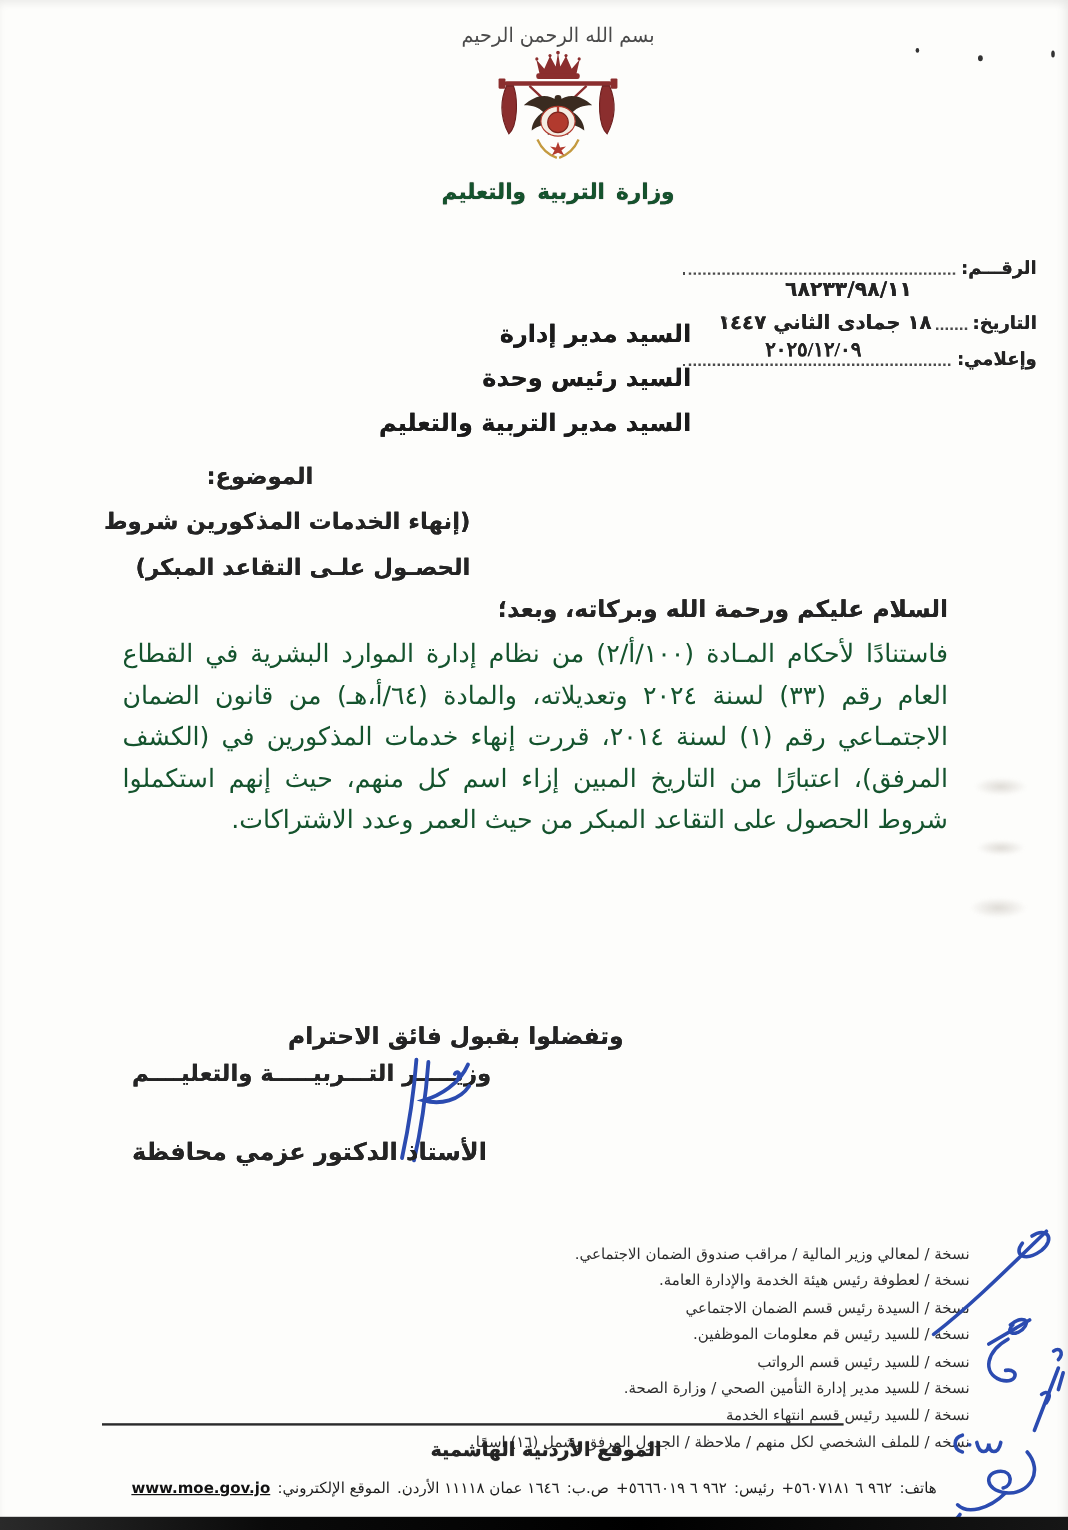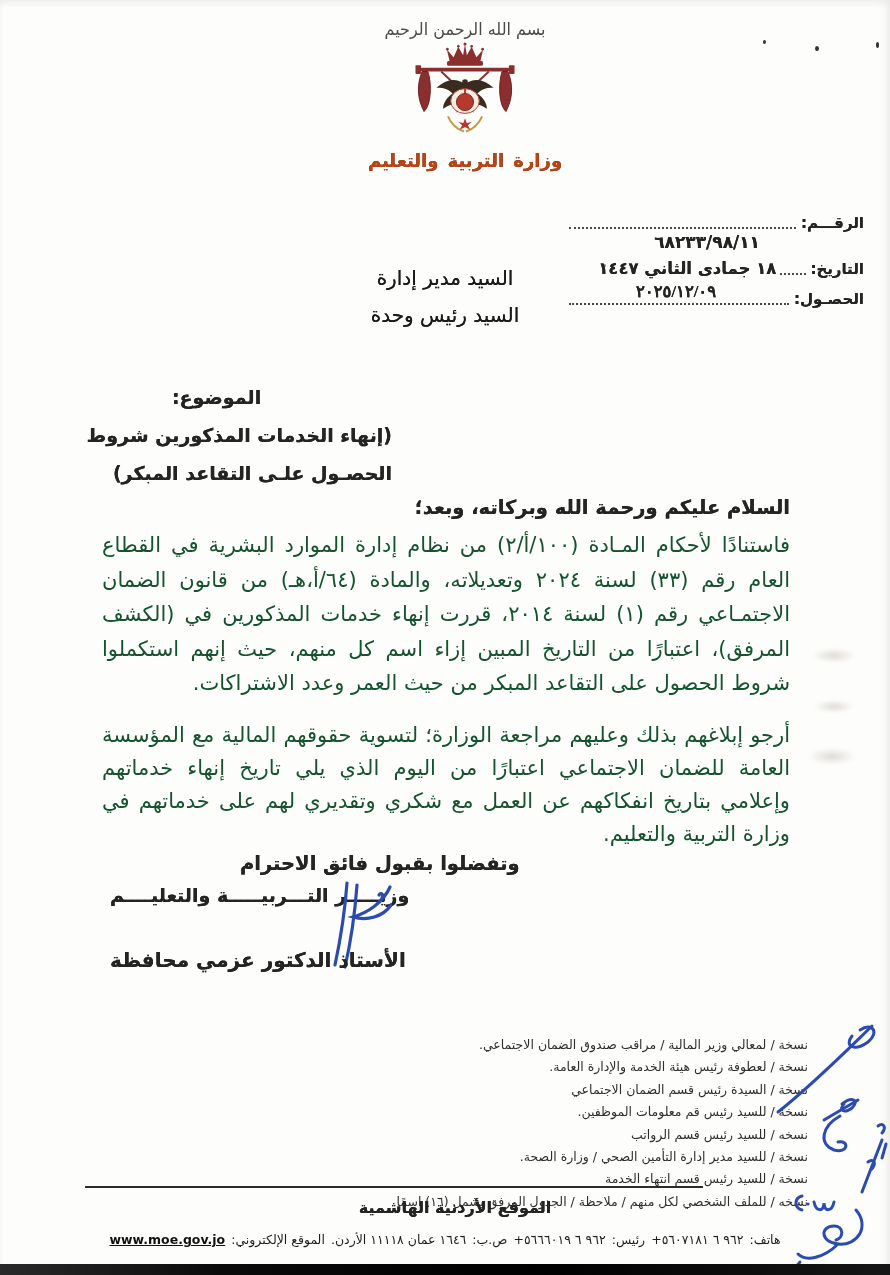--- a/index.html
+++ b/index.html
@@ -7,36 +7,36 @@
     position:relative;width:890px;height:1275px;margin:0 auto;
     background:#fdfdfb;overflow:hidden;
     font-family:"DejaVu Sans",sans-serif;color:#242424;direction:rtl;
     box-shadow:inset -4px 0 8px rgba(0,0,0,.05), inset 0 4px 6px rgba(0,0,0,.04);
   }
   .abs{position:absolute;}
   
   .header{left:325px;top:20px;width:280px;text-align:center;}
   .bismillah{font-size:16px;color:#4a4a4a;filter:blur(.35px);transform:scaleY(1.05);}
   .emblem{margin-top:3px;}
-  .ministry{margin-top:4px;font-size:18px;font-weight:700;color:#c2410c;
+  .ministry{margin-top:4px;font-size:18px;font-weight:700;color:#14532d;
     word-spacing:3px;filter:blur(.25px);text-shadow:0 0 .6px #1c1c1c;}
   
   .meta{right:26px;top:212px;width:300px;font-size:15px;}
   .meta-row{display:flex;align-items:flex-end;}
   .lbl{font-weight:700;white-space:nowrap;text-shadow:0 0 .4px currentColor;}
   .dots{flex:1 1 auto;border-bottom:2px dotted #4a4a4a;height:15px;margin:0 5px 3px;position:relative;font-family:Liberation Serif, serif;}
   .dots-sm{width:26px;border-bottom:2px dotted #4a4a4a;height:15px;margin:0 4px 3px;}
   .meta-num{margin:0 104px 0 0;font-size:17px;font-weight:700;text-shadow:0 0 .4px currentColor;width:fit-content;}
   .meta-val{font-size:16.5px;font-weight:700;white-space:nowrap;text-shadow:0 0 .4px currentColor;}
   .over{position:absolute;left:0;right:6px;bottom:1px;text-align:center;
     font-size:16.5px;font-weight:700;text-shadow:0 0 .4px currentColor;}
   .mt6{margin-top:6px;} .mt10{margin-top:10px;}
   
-  .addr{left:314px;top:260px;width:262px;text-align:center;font-size:20px;
-    font-weight:400;line-height:37px;color:#1b1b1b;text-shadow:0 0 .4px currentColor;white-space:nowrap;}
+  .addr{left:314px;top:260px;width:262px;text-align:right;font-size:20px;
+    font-weight:700;line-height:37px;color:#1b1b1b;text-shadow:0 0 .4px currentColor;white-space:nowrap;}
   
   .subj-label{left:172px;top:386px;font-size:19px;font-weight:700;text-shadow:0 0 .4px currentColor;}
   .subj{left:116px;top:416px;width:276px;font-size:19px;font-weight:700;
     line-height:38px;text-align:right;text-shadow:0 0 .4px currentColor;white-space:nowrap;}
   
   .greeting{right:100px;top:496px;font-size:19.5px;font-weight:700;text-shadow:0 0 .4px currentColor;}
   .para{left:102px;width:688px;font-size:21px;line-height:34.5px;
     text-align:justify;text-align-last:right;color:#14532d;}
   .p1{top:528px;} .p2{top:719px;line-height:33px;}
   
@@ -111,41 +111,41 @@
       <span class="lbl">الرقـــم:</span>
       <span class="dots"></span>
     </div>
     <div class="meta-num" dir="ltr">٦٨٢٣٣/٩٨/١١</div>
     <div class="meta-row mt6">
       <span class="lbl">التاريخ:</span>
       <span class="dots-sm"></span>
       <span class="meta-val">١٨ جمادى الثاني ١٤٤٧</span>
     </div>
     <div class="meta-row mt10">
-      <span class="lbl">الحصـول:</span>
+      <span class="lbl">وإعلامي:</span>
       <span class="dots">
           <span class="over" dir="ltr">٢٠٢٥/١٢/٠٩</span>
         </span>
     </div>
   </div>
 
   <div class="abs addr">
     <div>السيد مدير إدارة</div>
     <div>السيد رئيس وحدة</div>
+    <div>السيد مدير التربية والتعليم</div>
   </div>
 
   <div class="abs subj-label">الموضوع:</div>
   <div class="abs subj">
     <div>(إنهاء الخدمات المذكورين شروط</div>
     <div>الحصـول علـى التقاعد المبكر)</div>
   </div>
 
   <div class="abs greeting">السلام عليكم ورحمة الله وبركاته، وبعد؛</div>
   <div class="abs para p1">فاستنادًا لأحكام المـادة (١٠٠/أ/٢) من نظام إدارة الموارد البشرية في القطاع العام رقم (٣٣) لسنة ٢٠٢٤ وتعديلاته، والمادة (٦٤/أ،هـ) من قانون الضمان الاجتمـاعي رقم (١) لسنة ٢٠١٤، قررت إنهاء خدمات المذكورين في (الكشف المرفق)، اعتبارًا من التاريخ المبين إزاء اسم كل منهم، حيث إنهم استكملوا شروط الحصول على التقاعد المبكر من حيث العمر وعدد الاشتراكات.</div>
-  <div class="abs para p2">أرجو إبلاغهم بذلك وعليهم مراجعة الوزارة؛ لتسوية حقوقهم المالية مع المؤسسة العامة للضمان الاجتماعي اعتبارًا من اليوم الذي يلي تاريخ إنهاء خدماتهم وإعلامي بتاريخ انفكاكهم عن العمل مع شكري وتقديري لهم على خدماتهم في وزارة التربية والتعليم.</div>
 
   <div class="abs salutation">وتفضلوا بقبول فائق الاحترام</div>
   <div class="abs minister-title">وزيـــــر التـــربيـــــة والتعليــــم</div>
 
   <svg class="abs ink" style="left:295px;top:875px;" width="120" height="100" viewBox="0 0 120 100">
     <g fill="none" stroke="#2b4bb0" stroke-width="3.2" stroke-linecap="round">
       <path d="M95 12 C88 28 72 38 58 42 C72 46 88 42 96 30"></path>
       <path d="M84 20 C86 17 89 19 87 23"></path>
       <path d="M52 8 C50 35 46 62 40 90"></path>
       <path d="M62 10 C60 37 56 66 50 92"></path>

